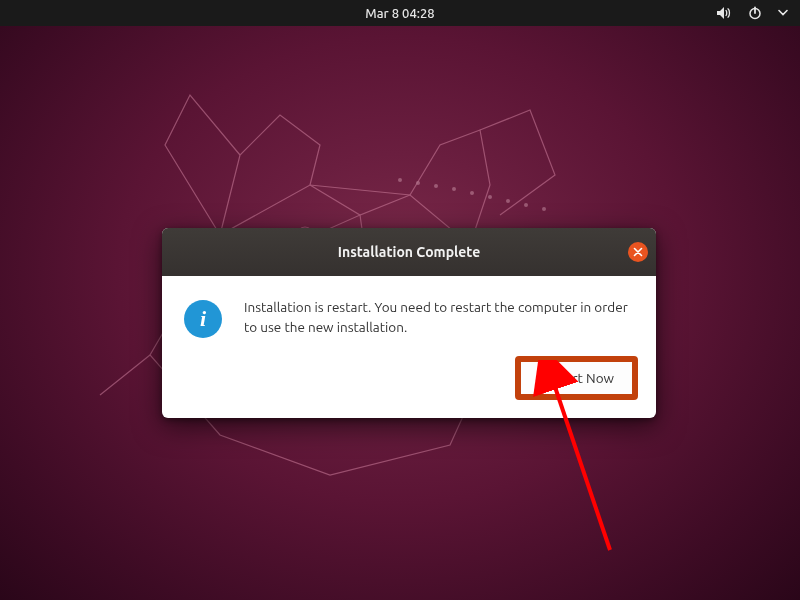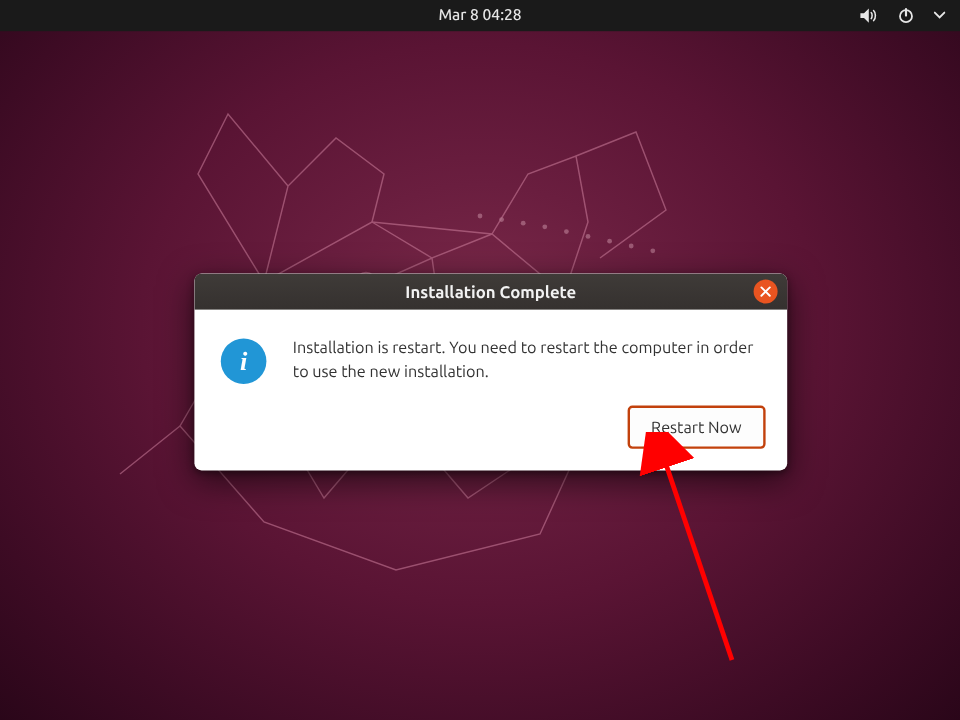--- a/index.html
+++ b/index.html
@@ -45,21 +45,21 @@
       position: absolute;
       left: 162px;
       top: 228px;
       width: 494px;
       background: #fff;
       border-radius: 6px;
       box-shadow: 0 8px 28px rgba(0,0,0,0.6), 0 2px 6px rgba(0,0,0,0.4);
       overflow: hidden;
     }
     .dialog-titlebar {
-      height: 30px;
+      height: 48px;
       background: linear-gradient(#3f3b38, #35312f);
       display: flex;
       align-items: center;
       justify-content: center;
       position: relative;
     }
     .dialog-title {
       color: #f2f2f2;
       font-size: 14px;
       font-weight: 600;
@@ -106,21 +106,21 @@
       line-height: 1.45;
       flex: 1;
     }
     .dialog-actions {
       padding: 0 18px 18px 0;
       display: flex;
       justify-content: flex-end;
     }
     .restart-btn {
       background: #fdfdfd;
-      border: 2px solid #c2410c;
+      border: 6px solid #c2410c;
       border-radius: 4px;
       padding: 8px 18px;
       font-size: 13.5px;
       color: #333;
       cursor: pointer;
       font-family: inherit;
     }
     .annotation-arrow {
       position: absolute;
       left: 530px;

